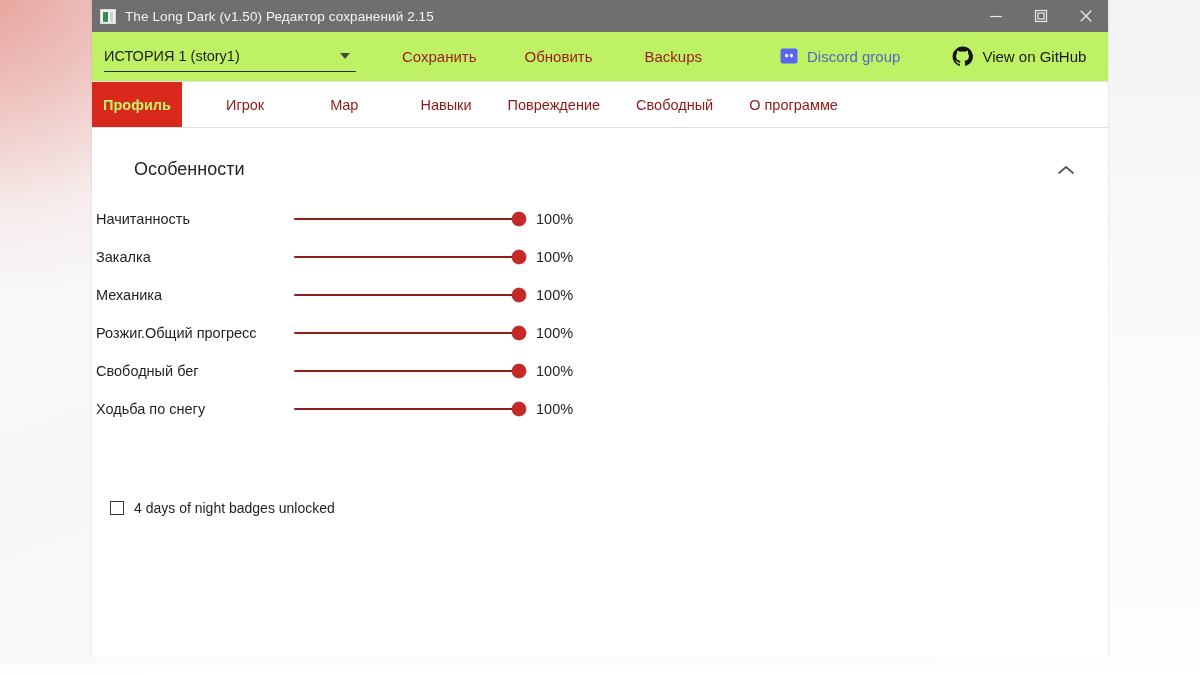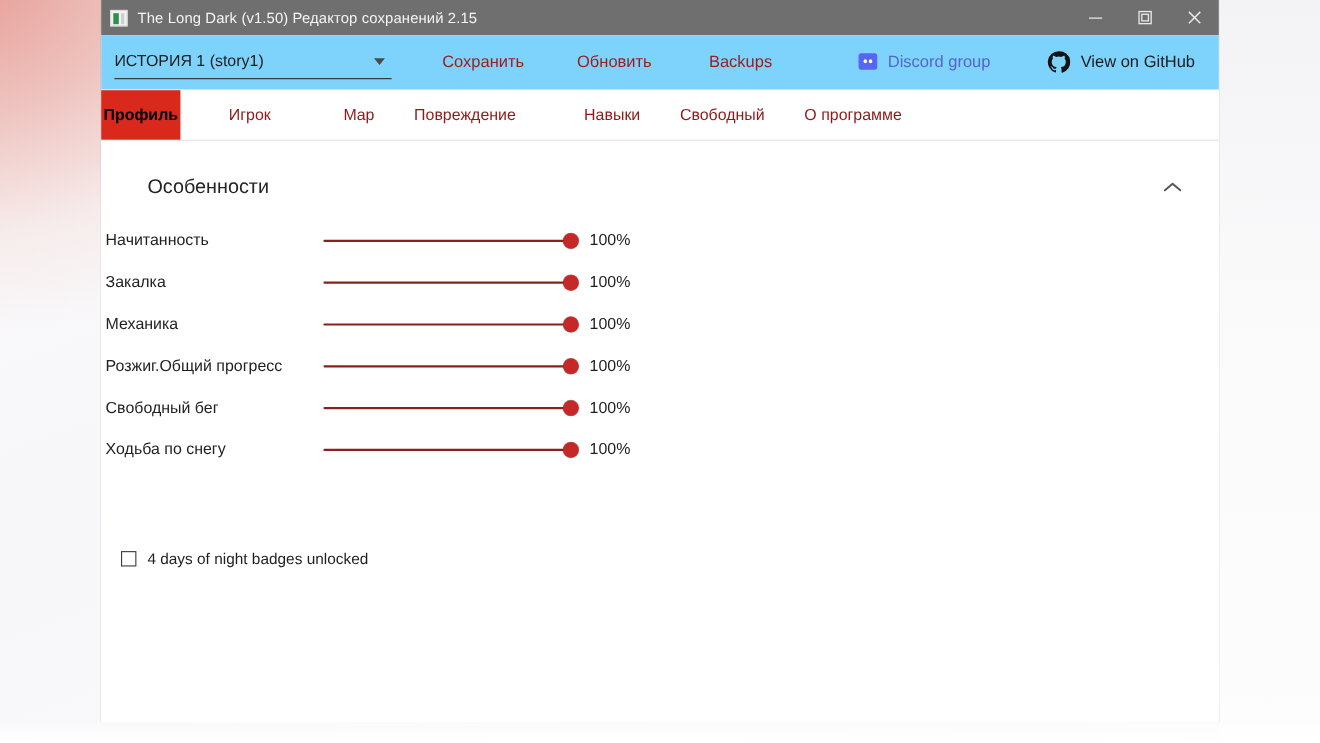--- a/index.html
+++ b/index.html
@@ -106,21 +106,21 @@
     display: flex;
     align-items: center;
     justify-content: center;
   }
   .win-btn svg { display: block; }
 
   
   #toolbar {
     position: relative;
     height: 49px;
-    background: #7dd3fc;
+    background: #bef264;
     display: flex;
     align-items: center;
     border-bottom: 1px solid #e3e3e3;
   }
   #story-select {
     position: relative;
     margin-left: 12px;
     width: 252px;
     height: 31px;
     border-bottom: 1.6px solid #2b2b2b;
@@ -185,23 +185,23 @@
     display: flex;
     align-items: center;
     justify-content: center;
     font-size: 14.5px;
     color: #8e1a18;
     white-space: nowrap;
     box-sizing: border-box;
   }
   .tab.active {
     background: #d9291c;
-    color: #000000;
+    color: #bef264;
     font-weight: bold;
-    width: 72px;
+    width: 90px;
   }
   .tab:not(.active) { padding: 0 18px; }
   #tab-igrok { margin-left: 26px; }
   #tab-map { margin-left: 30px; }
   #tab-naviki { margin-left: 26px; }
 
   
   #content {
     position: relative;
     height: 529px;
@@ -361,22 +361,22 @@
         <path fill="#141414" d="M12 .6A11.4 11.4 0 0 0 8.4 22.8c.57.1.78-.25.78-.55v-2c-3.18.7-3.85-1.35-3.85-1.35-.52-1.33-1.27-1.68-1.27-1.68-1.04-.71.08-.7.08-.7 1.15.08 1.75 1.18 1.75 1.18 1.02 1.75 2.68 1.25 3.33.95.1-.74.4-1.25.72-1.54-2.54-.29-5.2-1.27-5.2-5.65 0-1.25.44-2.27 1.17-3.07-.12-.29-.51-1.45.11-3.02 0 0 .96-.31 3.14 1.17a10.9 10.9 0 0 1 5.72 0c2.18-1.48 3.14-1.17 3.14-1.17.62 1.57.23 2.73.11 3.02.73.8 1.17 1.82 1.17 3.07 0 4.39-2.67 5.36-5.21 5.64.41.36.78 1.06.78 2.14v3.17c0 .3.2.66.79.55A11.4 11.4 0 0 0 12 .6z"></path>
       </svg>
       <span class="tb-link-label">View on GitHub</span>
     </div>
   </div>
 
   <div id="tab-bar">
     <div class="tab active">Профиль</div>
     <div class="tab" id="tab-igrok">Игрок</div>
     <div class="tab" id="tab-map">Map</div>
+    <div class="tab" id="tab-naviki">Навыки</div>
     <div class="tab">Повреждение</div>
-    <div class="tab" id="tab-naviki">Навыки</div>
     <div class="tab">Свободный</div>
     <div class="tab">О программе</div>
   </div>
 
   <div id="content">
 
     <div id="section-header">
       <div id="section-title">Особенности</div>
       <div id="section-collapse">
         <svg width="18" height="12" viewBox="0 0 18 12">

